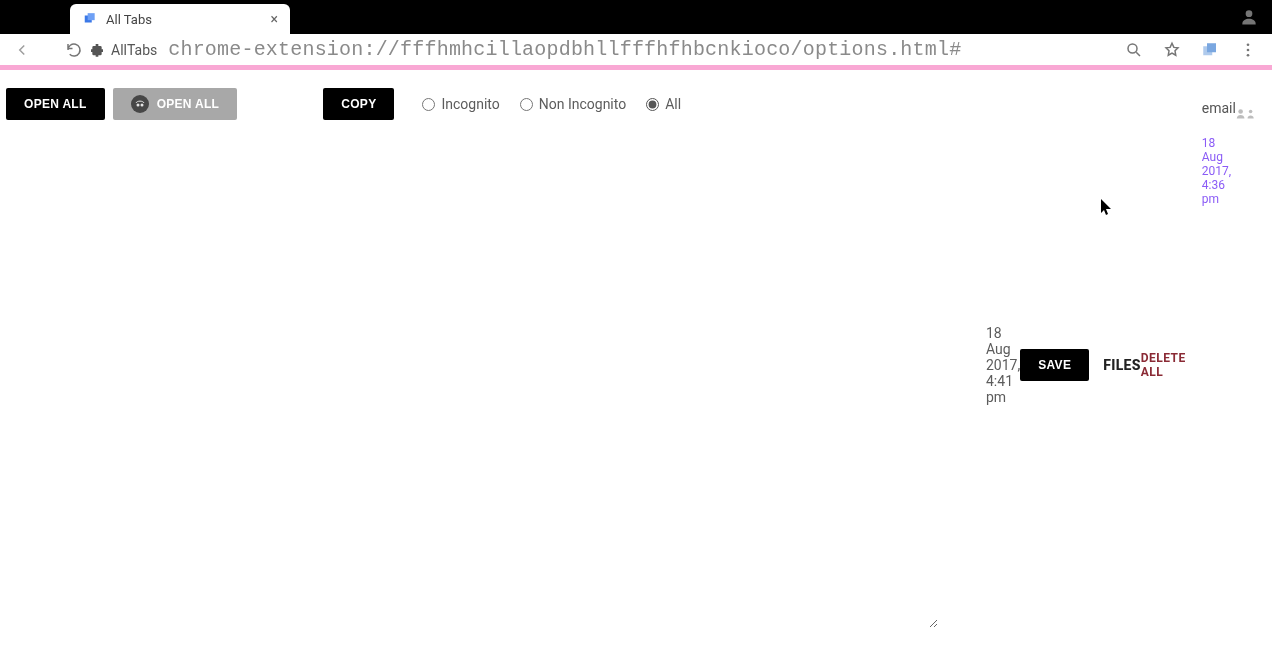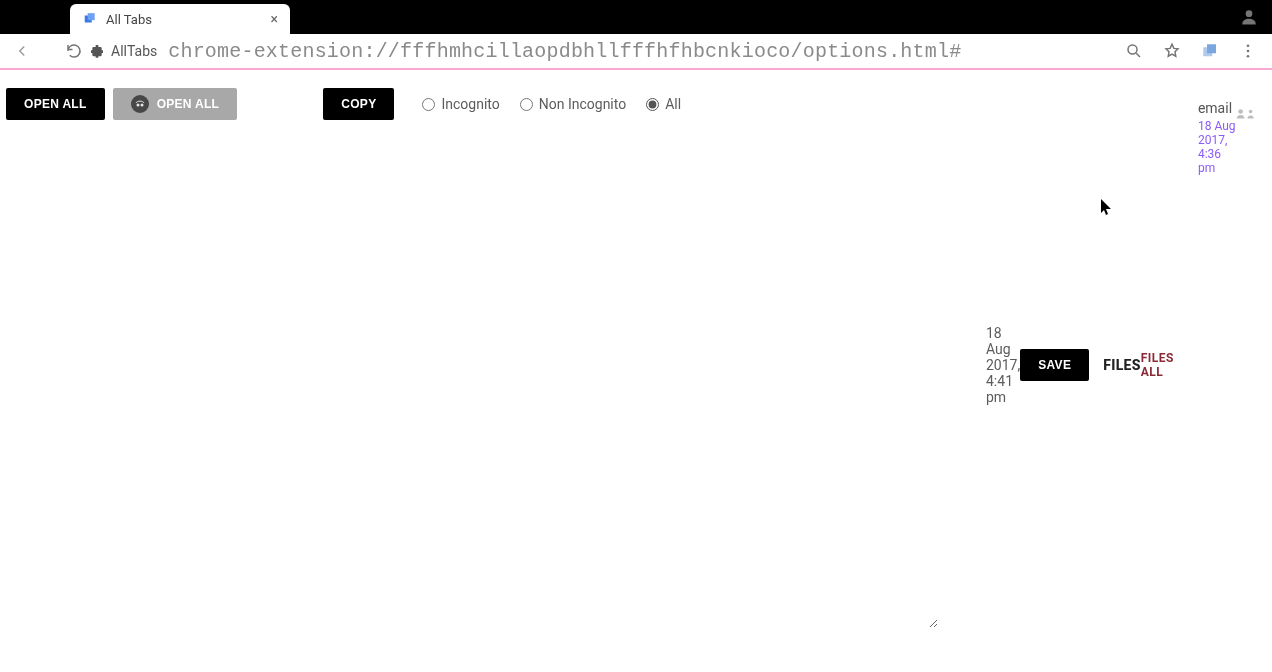--- a/index.html
+++ b/index.html
@@ -42,21 +42,21 @@
     position:absolute; right:12px; top:6px; width:22px; height:22px;
     display:flex; align-items:center; justify-content:center; color:#666;
   }
 
   .toolbar {
     height: 36px;
     display:flex;
     align-items:center;
     gap: 5px;
     padding: 0 12px;
-    border-bottom: 2px solid #f9a8d4;
+    border-bottom: 5px solid #f9a8d4;
     color:#5f6368;
   }
   .icon-btn {
     width:20px; height:20px; display:flex; align-items:center; justify-content:center;
     color:#5f6368;
   }
   .ext-chip {
     display:flex; align-items:center; gap:6px;
     font-size:14px; color:#555;
   }
@@ -137,21 +137,21 @@
   }
   .files-hdr { font-weight:800; font-size:14px; color:#222; letter-spacing:0.3px;}
   .delete-all { color:#8a2a35; font-weight:700; font-size:12px; letter-spacing:0.5px; cursor:pointer;}
   .file-item {
     margin-top:8px;
     padding:4px 2px;
     display:flex;
     align-items:flex-start;
     justify-content:space-between;
   }
-  .file-meta { display:flex; flex-direction:column; gap:3px;margin-left:8px;}
+  .file-meta { display:flex; flex-direction:column; gap:20px;}
   .file-name { font-size:14px; color:#555; }
   .file-time { font-size:12px; color:#8b5cf6; }
   .file-glyph { color:#bbb; display:flex; gap:2px; font-size:14px; margin-top:6px;}
 
   .cursor {
     position:absolute;
     width:12px; height:18px;
     pointer-events:none;
   }
 
@@ -269,21 +269,21 @@
 
   <div class="sidebar">
     <div class="save-row">
       <span class="timestamp">18 Aug 2017, 4:41 pm</span>
       <button class="btn black">
         <span>SAVE</span>
       </button>
     </div>
     <div class="files-hdr-row">
       <span class="files-hdr">FILES</span>
-      <span class="delete-all">FILES ALL</span>
+      <span class="delete-all">DELETE ALL</span>
     </div>
     <div class="file-item">
       <div class="file-meta">
         <span class="file-name">email</span>
         <span class="file-time">18 Aug 2017, 4:36 pm</span>
       </div>
       <div class="file-glyph">
         <svg width="20" height="14" viewBox="0 0 26 16" fill="#bdbdbd">
             <circle cx="6" cy="6" r="3"></circle>
             <path d="M1 15c0-3 2.5-4.5 5-4.5s5 1.5 5 4.5"></path>

